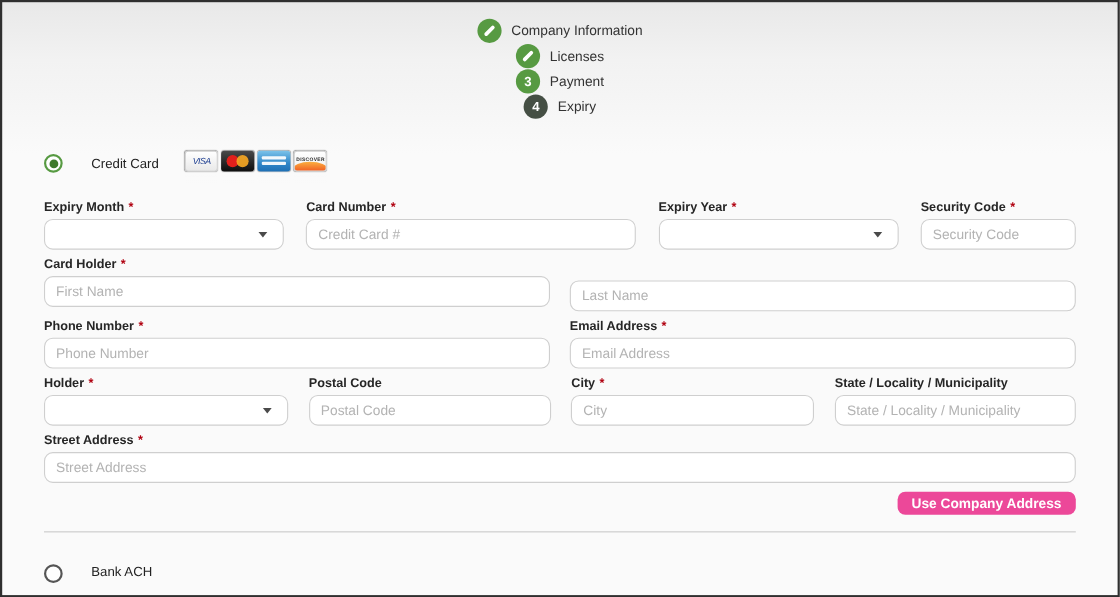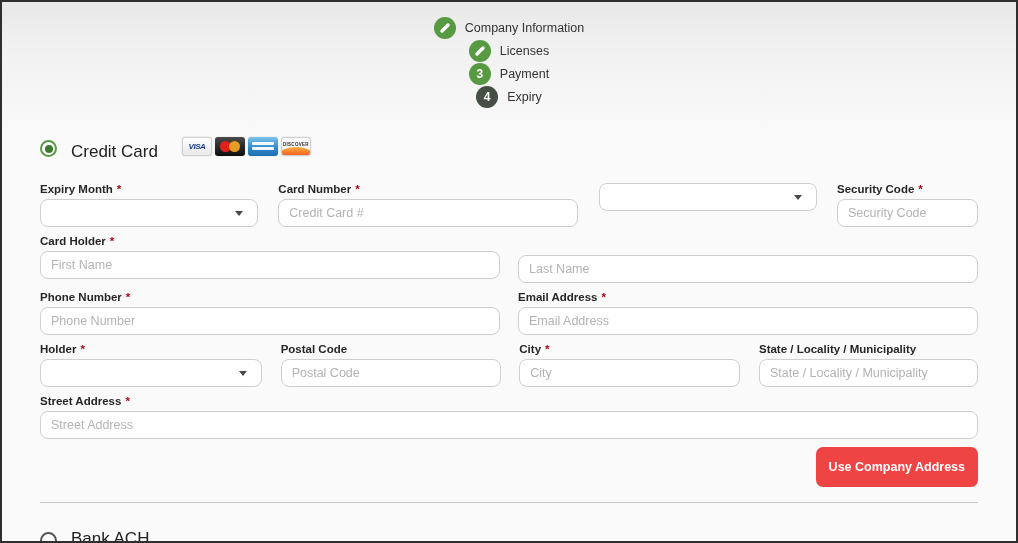--- a/index.html
+++ b/index.html
@@ -25,30 +25,30 @@
   .step-label { font-size:12.5px; color:#333; white-space:nowrap; }
   .connector { flex:1 1 auto; height:1px; background:#7d7d7d; margin:0 12px; }
 
   
   .content { padding:0 38px; }
   .method-row { display:flex; align-items:flex-start; margin-top:29px; height:36px; }
   .radio { width:17px; height:17px; border-radius:50%; background:#fff; border:2px solid #579a42;
            display:flex; align-items:center; justify-content:center; margin-top:3px; cursor:pointer; }
   .radio .dot { width:8px; height:8px; border-radius:50%; background:#3f7a2c; }
   .radio.unchecked { border-color:#555; }
-  .method-label { font-size:17px; color:#222; margin:5px 0 0 14px; }
+  .method-label { font-size:12px; color:#222; margin:5px 0 0 26px; }
 
   
   .card-logos { display:flex; gap:3px; margin-left:24px; margin-top:0; }
   .logo-wrap { position:relative; width:30px; }
   .logo { width:30px; height:19px; border-radius:3px; position:relative; overflow:hidden;
           box-shadow:0 0 1px rgba(0,0,0,.4); }
   .logo.visa { background:linear-gradient(#ffffff,#e9e9e9); border:1px solid #d0d0d0;
                display:flex; align-items:center; justify-content:center; }
-  .visa-text { font-size:8px; font-weight:700; font-style:italic; color:#1b3c8f; letter-spacing:-0.5px; }
+  .visa-text { font-size:8px; font-weight:400; font-style:italic; color:#1b3c8f; letter-spacing:-0.5px; }
   .logo.mc { background:linear-gradient(#4a4a4a,#0d0d0d); }
   .logo.mc .c1 { position:absolute; left:5px; top:4px; width:11px; height:11px; border-radius:50%; background:#e2201c; }
   .logo.mc .c2 { position:absolute; right:5px; top:4px; width:11px; height:11px; border-radius:50%; background:#f5a623; opacity:.92; }
   .logo.amex { background:linear-gradient(#7cc3ea 0%,#2f86c8 60%,#1e6fb4 100%); }
   .logo.amex .bar { position:absolute; left:4px; right:4px; height:3px; background:rgba(255,255,255,.92); border-radius:1px; }
   .logo.amex .b1 { top:5px; } .logo.amex .b2 { top:10px; }
   .logo.disc { background:linear-gradient(#ffffff,#efefef); border:1px solid #d0d0d0; }
   .disc-text { position:absolute; top:4px; left:0; right:0; text-align:center;
                font-size:4.5px; font-weight:700; color:#2b2b2b; letter-spacing:.3px; }
   .disc-swoosh { position:absolute; bottom:-1px; left:-2px; right:-2px; height:9px;
@@ -73,21 +73,21 @@
            border-top:5px solid #4a4a4a; margin-right:4px; }
   .w-cardnum { width:300px; } .w-expm { width:218px; } .w-expy { width:218px; } .w-sec { width:141px; }
   .w-half { width:calc(50% - 9px); }
   .w-country { width:222px; } .w-postal { width:220px; } .w-city { width:221px; } .w-state { width:219px; }
   .w-full { width:100%; }
   .pad-label { height:16px; }
 
   .btn-row-right { display:flex; justify-content:flex-end; margin-top:6px; }
   .btn { border:none; border-radius:7px; font-family:"Liberation Sans",sans-serif;
          font-weight:700; cursor:pointer; display:flex; align-items:center; justify-content:center; }
-  .btn-company { background:#ef4444; color:#fff; font-size:12.5px; height:40px; padding:0 13px; }
+  .btn-company { background:#ec4899; color:#fff; font-size:12.5px; height:21px; padding:0 13px; }
 
   .divider { height:1px; background:#c9c9c9; margin:15px 38px 0 38px; }
 
   .ach-row { display:flex; align-items:center; margin-top:26px; }
 
   
   .footer { display:flex; justify-content:space-between; align-items:center; margin:41px 38px 0 38px; }
   .btn-back { background:#579a42; color:#fff; font-size:13px; height:29px; width:72px; border-radius:13px; gap:3px;align-items:center; }
   .btn-proceed { background:#d5d5d5; color:#8f8f8f; font-size:13px; height:29px; width:90px; border-radius:13px;
                  gap:8px; cursor:default; font-weight:400; }
@@ -175,20 +175,21 @@
       <div class="fselect">
         <span></span>
         <span class="caret"></span>
       </div>
     </div>
     <div class="fgroup w-cardnum">
       <div class="flabel"><span>Card Number</span><span class="req">*</span></div>
       <input class="tinput" type="text" placeholder="Credit Card #" style="">
     </div>
     <div class="fgroup w-expy">
+      <div class="flabel"><span>Expiry Year</span><span class="req">*</span></div>
       <div class="fselect">
         <span></span>
         <span class="caret"></span>
       </div>
     </div>
     <div class="fgroup w-sec">
       <div class="flabel"><span>Security Code</span><span class="req">*</span></div>
       <input class="tinput" type="text" placeholder="Security Code" style="">
     </div>
   </div>

